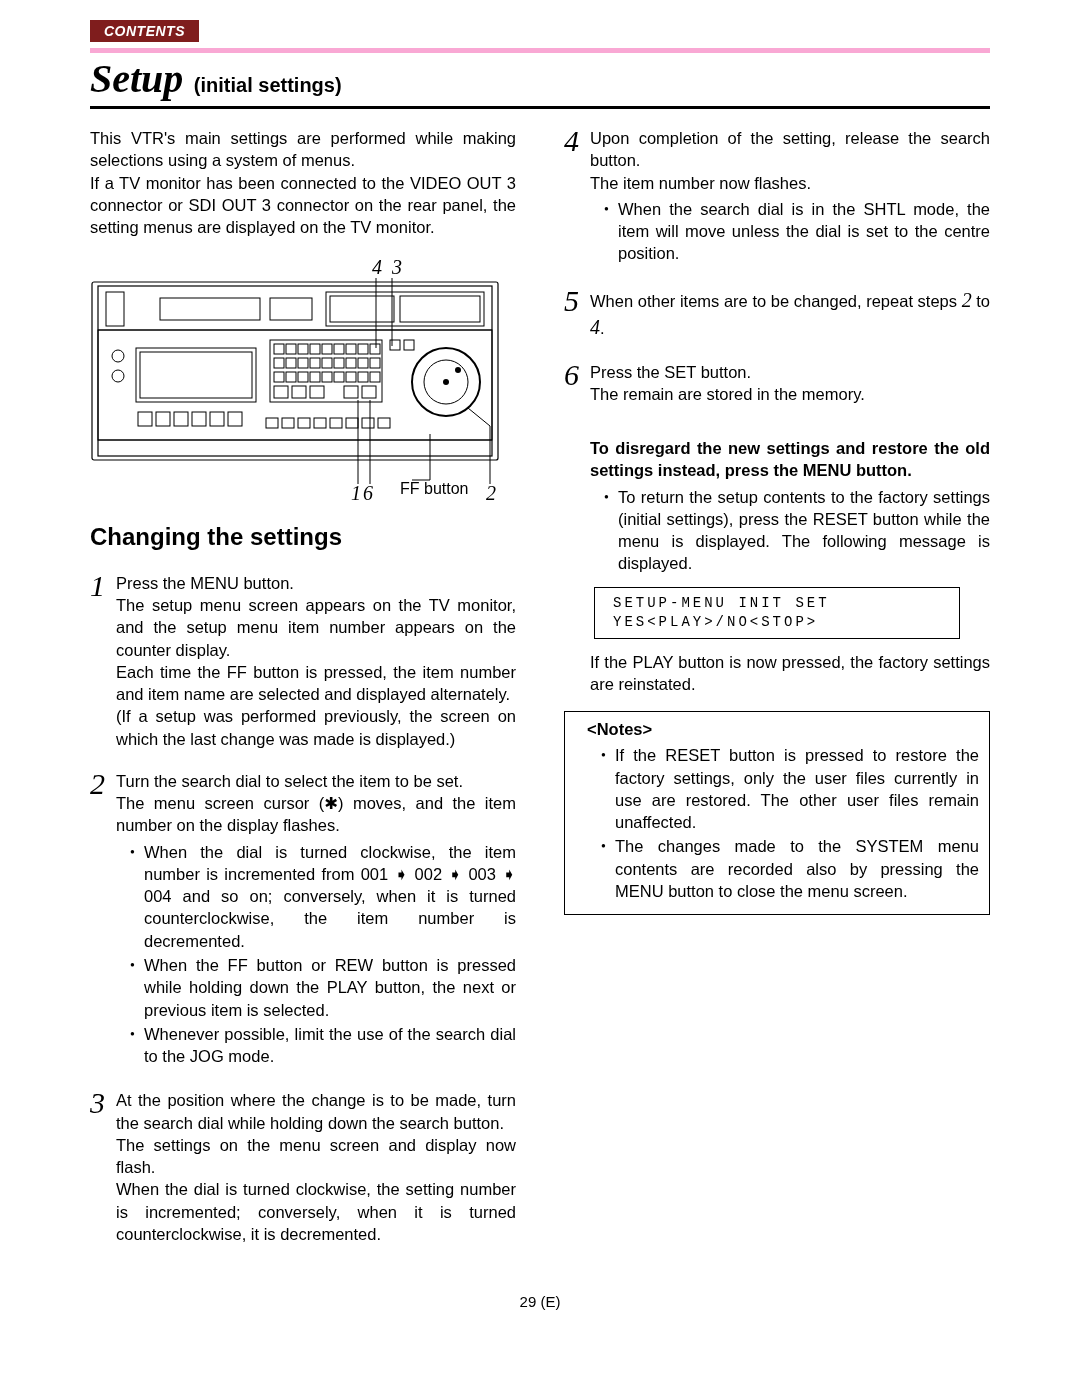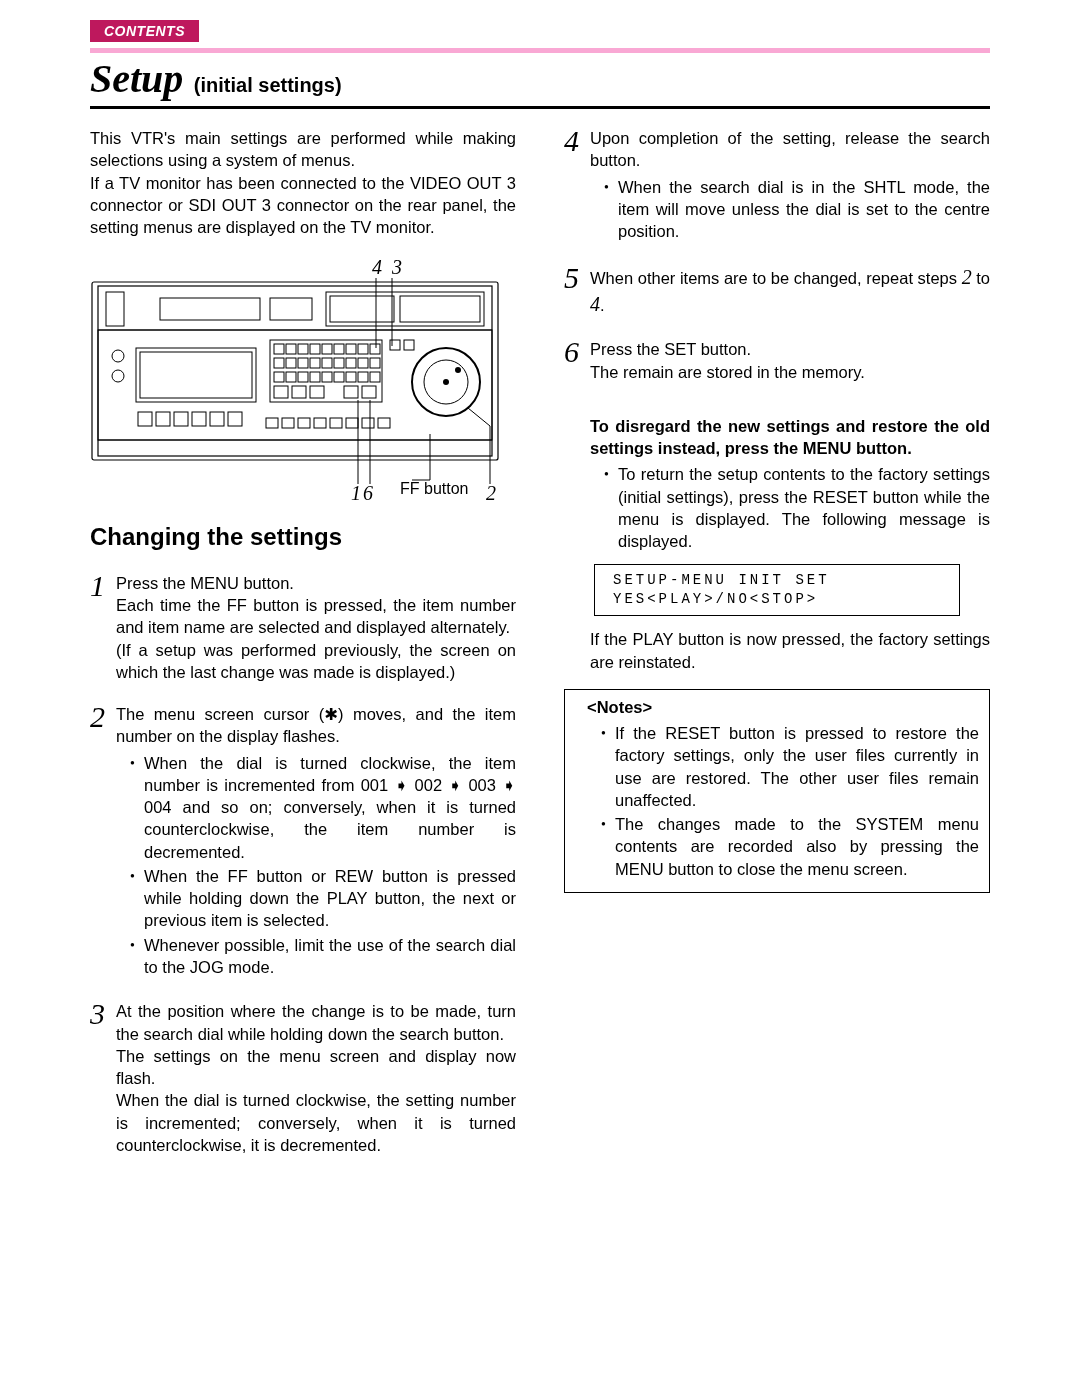--- a/index.html
+++ b/index.html
@@ -9,21 +9,21 @@
     color: #000;
     background: #fff;
     padding: 20px 0 30px 0;
   }
   .page {
     width: 1080px;
     padding: 0 90px;
   }
   .contents-tab {
     display: inline-block;
-    background: #be185d;
+    background: #7f1d1d;
     color: #fff;
     font-style: italic;
     font-weight: bold;
     font-size: 14px;
     padding: 3px 14px;
     margin-bottom: 6px;
     letter-spacing: 0.5px;
   }
   .title-row {
     border-top: 5px solid #f9a8d4;
@@ -250,28 +250,30 @@
           <line x1="400" y1="148" x2="378" y2="130" stroke="#000"></line>
         </svg>
       </div>
 
       <h2 class="subhead">Changing the settings</h2>
 
       <div class="step">
         <div class="step-num">1</div>
         <div class="step-body">
           <div>Press the MENU button.</div>
+          <div>The setup menu screen appears on the TV monitor, and the setup menu item number appears on the counter display.</div>
           <div>Each time the FF button is pressed, the item number and item name are selected and displayed alternately.</div>
           <div>(If a setup was performed previously, the screen on which the last change was made is displayed.)</div>
         </div>
       </div>
 
       <div class="step">
         <div class="step-num">2</div>
         <div class="step-body">
+          <div>Turn the search dial to select the item to be set.</div>
           <div>The menu screen cursor (✱) moves, and the item number on the display flashes.</div>
           <ul class="bul">
             <li>When the dial is turned clockwise, the item number is incremented from 001 ➧ 002 ➧ 003 ➧ 004 and so on; conversely, when it is turned counterclockwise, the item number is decremented.</li>
             <li>When the FF button or REW button is pressed while holding down the PLAY button, the next or previous item is selected.</li>
             <li>Whenever possible, limit the use of the search dial to the JOG mode.</li>
           </ul>
         </div>
       </div>
 
       <div class="step">
@@ -284,20 +286,21 @@
       </div>
 
     </div>
 
     <div class="col">
 
       <div class="step">
         <div class="step-num">4</div>
         <div class="step-body">
           <div>Upon completion of the setting, release the search button.</div>
+          <div>The item number now flashes.</div>
           <ul class="bul">
             <li>When the search dial is in the SHTL mode, the item will move unless the dial is set to the centre position.</li>
           </ul>
         </div>
       </div>
 
       <div class="step">
         <div class="step-num">5</div>
         <div class="step-body">
           <span>When other items are to be changed, repeat steps </span><span class="step-inline-num">2</span><span> to </span><span class="step-inline-num">4</span><span>.</span>
@@ -327,13 +330,14 @@
         <div class="notes-title">&lt;Notes&gt;</div>
         <ul class="bul">
           <li>If the RESET button is pressed to restore the factory settings, only the user files currently in use are restored. The other user files remain unaffected.</li>
           <li>The changes made to the SYSTEM menu contents are recorded also by pressing the MENU button to close the menu screen.</li>
         </ul>
       </div>
 
     </div>
   </div>
 
+  <div class="page-num">29 (E)</div>
 </div>
 
 </body></html>

